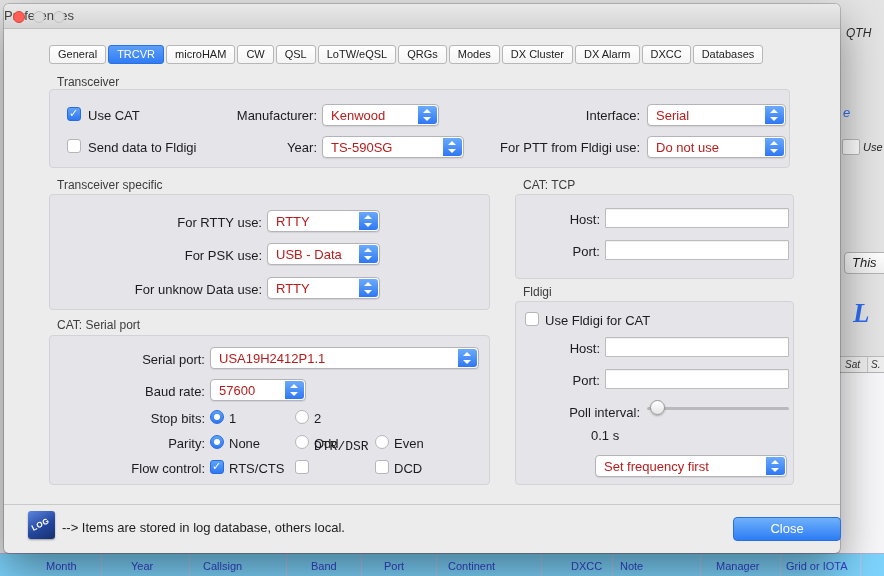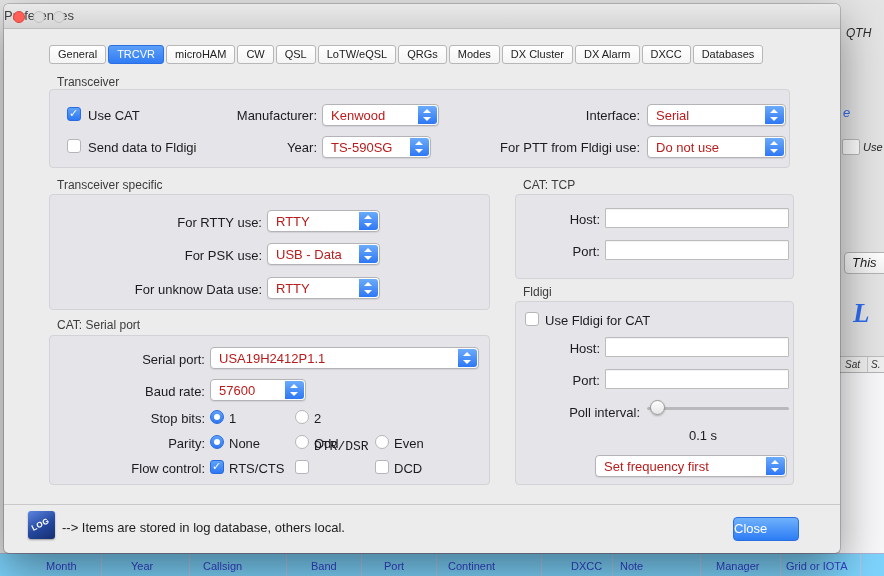--- a/index.html
+++ b/index.html
@@ -77,23 +77,23 @@
   .slider .track { position:absolute; left:0; right:0; top:7px; height:3px; background:#b9b9bd; border-radius:2px; }
   .slider .thumb { position:absolute; left:3px; top:0; width:15px; height:15px; border-radius:50%;
                    background:linear-gradient(#fdfdfd,#e6e6e6); border:1px solid #9a9a9a; box-shadow:0 1px 2px rgba(0,0,0,.25); }
 
   
   .divider { position:absolute; left:0; top:500px; width:836px; height:1px; background:#c9c9c9; }
   .logbook { position:absolute; left:24px; top:507px; width:27px; height:28px; border-radius:3px;
              background:linear-gradient(150deg,#5c85e0 0%,#24479e 55%,#16306e 100%); box-shadow:0 1px 2px rgba(0,0,0,.35); }
   .logbook span { position:absolute; left:3px; top:9px; font-size:8px; font-weight:bold; color:#fff; transform:rotate(-27deg); letter-spacing:.5px; }
   .note { position:absolute; left:58px; top:516px; font-size:13px; color:#1c1c1e; }
-  .btn-close { position:absolute; left:729px; top:513px; width:66px; height:24px; border-radius:4px;
+  .btn-close { position:absolute; left:729px; top:513px; width:108px; height:24px; border-radius:4px;
                background:linear-gradient(#6fb1fb,#2d7cf5); border:1px solid #2a6fe0; color:#fff; font-size:13px;
-               text-align:left; line-height:22px; }
+               text-align:center; line-height:22px; }
 </style>
 </head>
 <body>
 
 <div class="screen">
 
   <span class="bg-frag qth" style="left:846px; top:26px;">QTH</span>
   <span class="bg-frag blue-frag" style="left:843px; top:105px;">e</span>
   <span class="bg-frag mini-box" style="left:842px; top:139px;"></span>
   <span class="bg-frag use-frag" style="left:863px; top:141px;">Use</span>
@@ -171,21 +171,21 @@
       <span class="popup-val">Serial</span>
       <span class="popup-step">
           <i class="up"></i>
           <i class="dn"></i>
         </span>
     </div>
 
     <i class="cb" style="left:63px; top:135px;"></i>
     <span class="lbl" style="left:84px; top:136px;">Send data to Fldigi</span>
     <span class="rlbl" style="left:195px; top:136px; width:118px;">Year:</span>
-    <div class="popup" style="left:318px; top:132px; width:109px;">
+    <div class="popup" style="left:318px; top:132px; width:142px;">
       <span class="popup-val">TS-590SG</span>
       <span class="popup-step">
           <i class="up"></i>
           <i class="dn"></i>
         </span>
     </div>
     <span class="rlbl" style="left:460px; top:136px; width:176px;">For PTT from Fldigi use:</span>
     <div class="popup" style="left:643px; top:132px; width:139px;">
       <span class="popup-val">Do not use</span>
       <span class="popup-step">
@@ -282,21 +282,21 @@
     <span class="rlbl" style="left:546px; top:337px; width:50px;">Host:</span>
     <input class="ti" style="left: 601px; top: 333px; width: 184px;" value="">
     <span class="rlbl" style="left:546px; top:369px; width:50px;">Port:</span>
     <input class="ti" style="left: 601px; top: 365px; width: 184px;" value="">
 
     <span class="rlbl" style="left:536px; top:401px; width:100px;">Poll interval:</span>
     <div class="slider" style="left:643px; top:396px; width:142px;">
       <i class="track"></i>
       <i class="thumb"></i>
     </div>
-    <span class="lbl" style="left:607px; top:424px; width:184px; text-align:center;">0.1 s</span>
+    <span class="lbl" style="left:587px; top:424px; width:184px; text-align:left;">0.1 s</span>
 
     <div class="popup" style="left:591px; top:451px; width:192px;">
       <span class="popup-val">Set frequency first</span>
       <span class="popup-step">
           <i class="up"></i>
           <i class="dn"></i>
         </span>
     </div>
 
     <div class="divider"></div>

